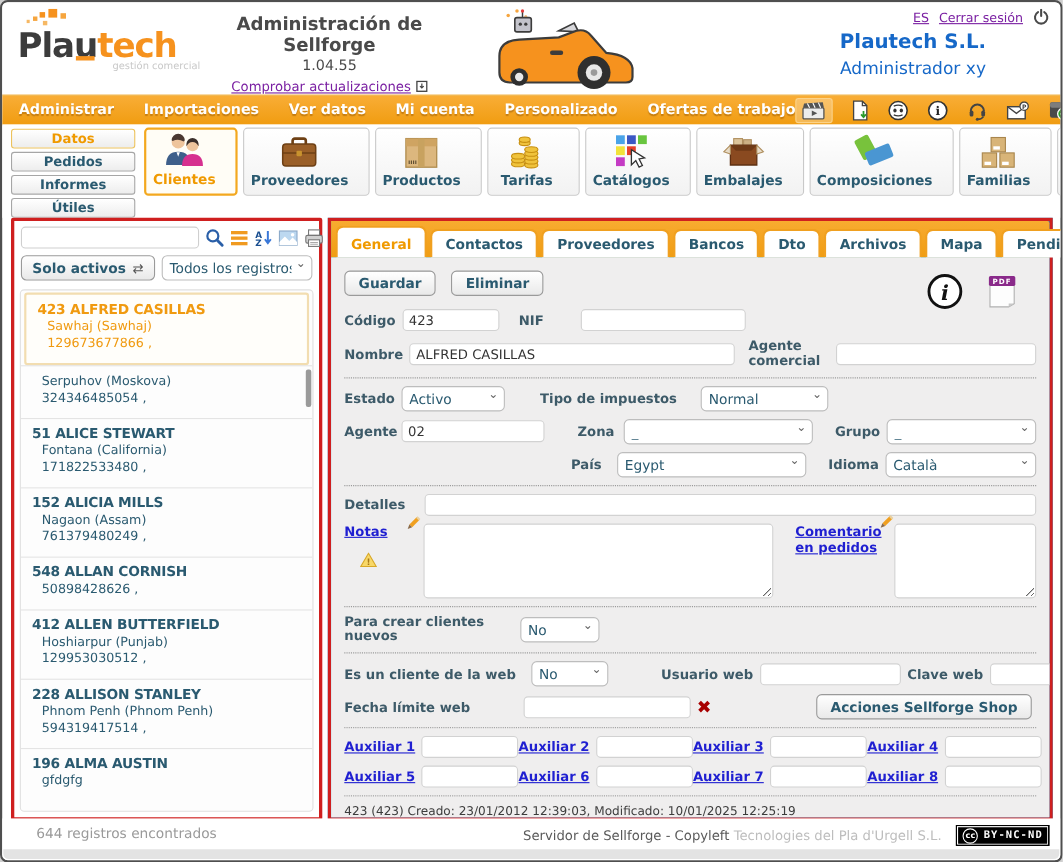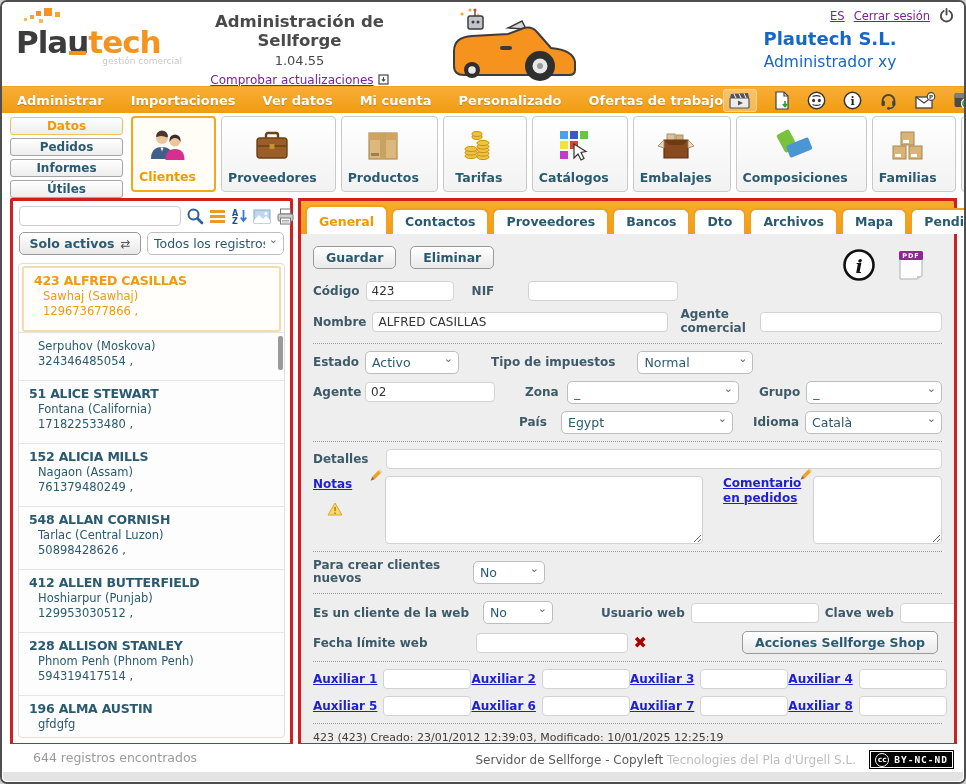--- a/index.html
+++ b/index.html
@@ -37,21 +37,21 @@
   .micon{display:inline-flex;cursor:pointer;}
   .micon-boxed{background:rgba(255,255,255,.28);border:1px solid #fbd38a;border-radius:3px;padding:2px 5px;}
   
   .toolbar-row{position:absolute;top:111px;left:0;right:0;height:85px;background:#fff;overflow:hidden;}
   .side-nav{position:absolute;left:8px;top:4px;width:113px;}
   .side-btn{display:block;width:100%;margin:0 0 3px 0;height:18px;line-height:16px;box-sizing:border-box;
             border:1px solid #a6a6a6;border-radius:3px;background:linear-gradient(#fff,#ededed);
             font-family:inherit;font-size:12px;font-weight:bold;color:#2a5a70;text-align:center;cursor:pointer;padding:0;}
   .side-btn.active{border-color:#ecc25c;color:#f09a00;}
   .iconbar{position:absolute;left:129px;top:3px;right:0;height:80px;display:flex;gap:5px;}
-  .tool{min-width:84px;height:76px;box-sizing:border-box;border:1px solid #c9c9c9;border-radius:4px;
+  .tool{min-width:84px;height:62px;box-sizing:border-box;border:1px solid #c9c9c9;border-radius:4px;
         background:linear-gradient(#ffffff,#f2f2f2);display:flex;flex-direction:column;align-items:center;
         justify-content:flex-end;padding:4px 18px 6px 6px;cursor:pointer;flex:0 0 auto;}
   .tool .ticon{flex:1;display:flex;align-items:center;justify-content:center;}
   .tool .tlabel{font-size:12.5px;font-weight:bold;color:#2a5a70;white-space:nowrap;}
   .tool.active{border:2px solid #f3a81f;background:#fffdf6;}
   .tool.active .tlabel{color:#f09a00;}
   
   .left-panel{position:absolute;left:8px;top:196px;width:283px;height:548px;box-sizing:border-box;
               border:3px solid #cf1f1f;border-radius:2px;background:#fff;}
   .search-row{display:flex;align-items:center;gap:5px;margin:5px 6px 0 6px;}
@@ -451,21 +451,20 @@
         <div class="l">Fontana (California)</div>
         <div class="l">171822533480 ,</div>
       </div>
       <div class="client">
         <div class="t">152 ALICIA MILLS</div>
         <div class="l">Nagaon (Assam)</div>
         <div class="l">761379480249 ,</div>
       </div>
       <div class="client">
         <div class="t">548 ALLAN CORNISH</div>
-        <div class="l">Tarlac (Central Luzon)</div>
         <div class="l">50898428626 ,</div>
       </div>
       <div class="client">
         <div class="t">412 ALLEN BUTTERFIELD</div>
         <div class="l">Hoshiarpur (Punjab)</div>
         <div class="l">129953030512 ,</div>
       </div>
       <div class="client">
         <div class="t">228 ALLISON STANLEY</div>
         <div class="l">Phnom Penh (Phnom Penh)</div>

